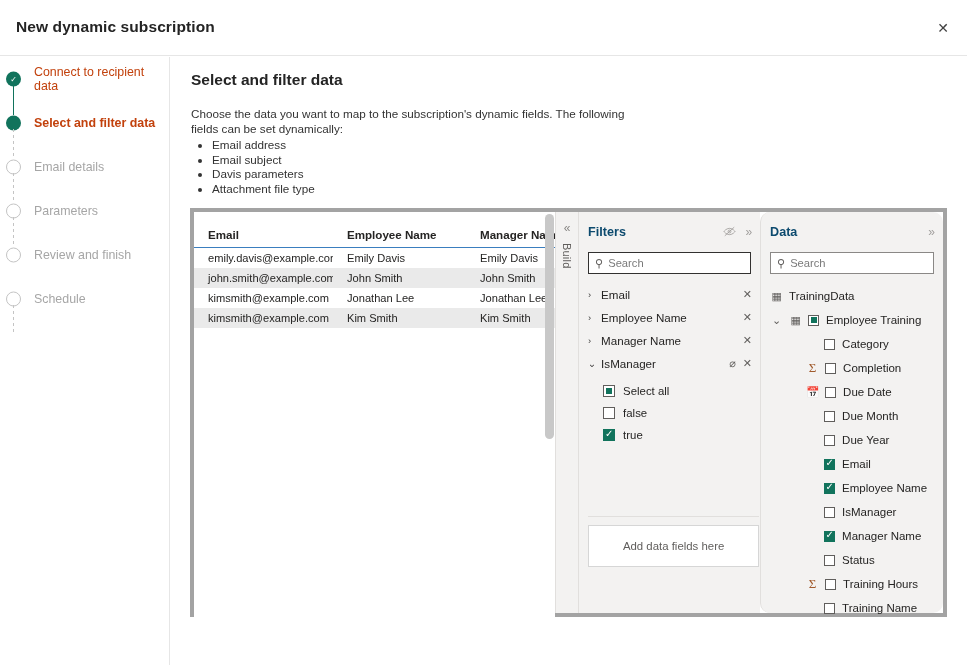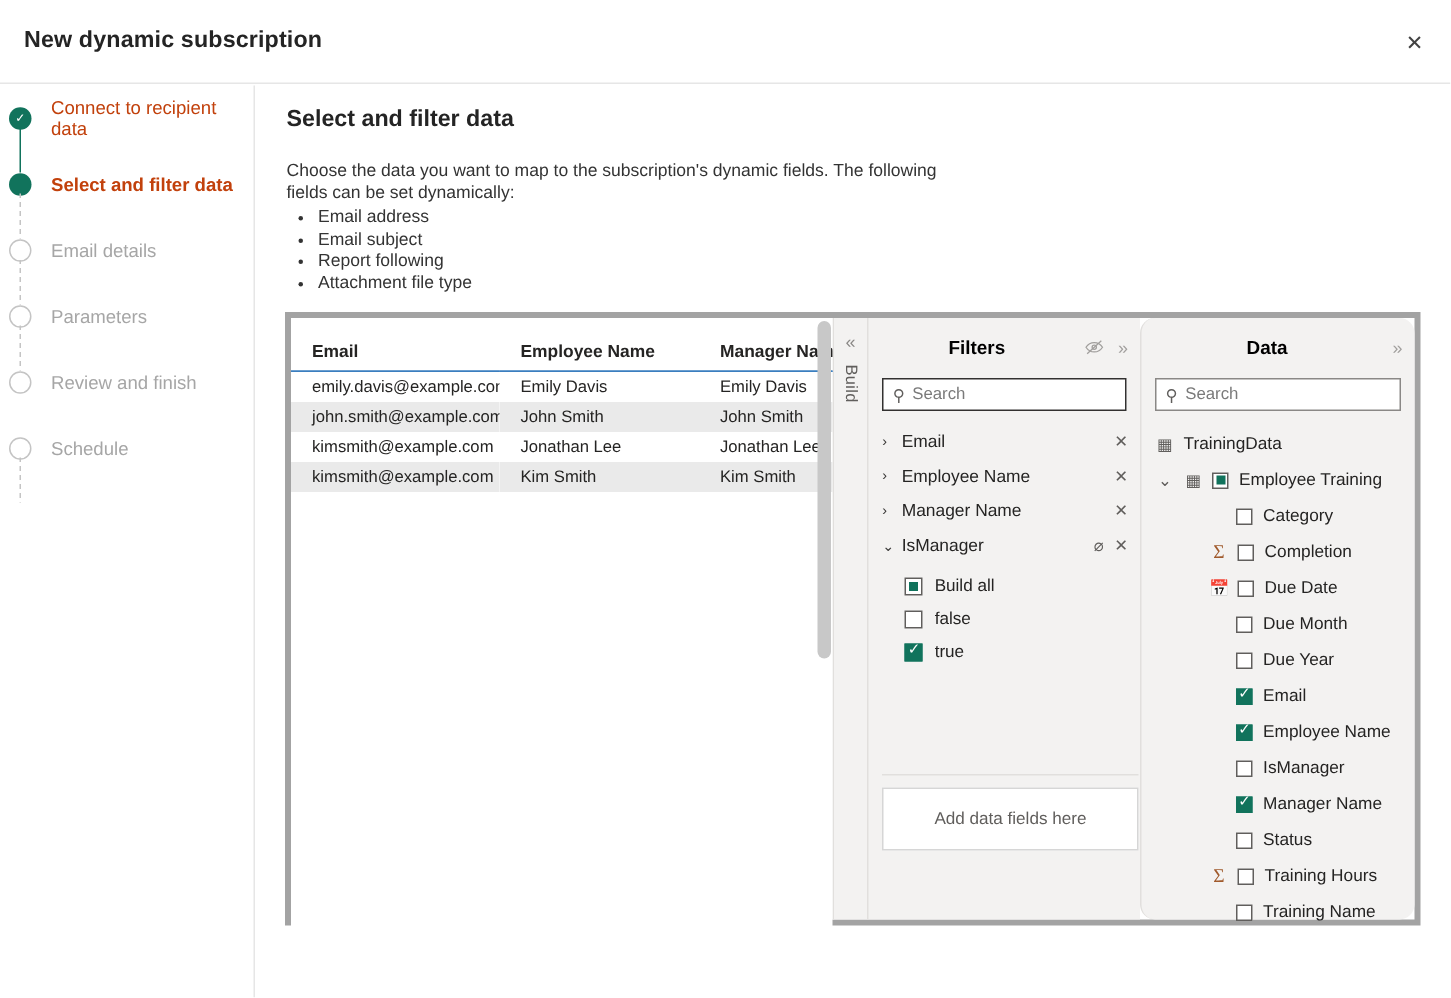--- a/index.html
+++ b/index.html
@@ -90,21 +90,21 @@
     margin-top: 9px; font-size: 11px; color: #605e5c; letter-spacing: .2px;
     writing-mode: vertical-rl; cursor: pointer;
   }
 
   
   .filters-pane {
     width: 189px; background: #f3f2f1; border-left: 1px solid #e1dfdd;
     position: relative; padding: 10px 0 0 0;
   }
   .pane-head { display: flex; align-items: center; padding: 0 8px 0 9px; height: 20px; }
-  .pane-title { font-size: 12.6px; font-weight: 600; color: #000000; flex: 1; text-align: center; }
+  .pane-title { font-size: 12.6px; font-weight: 600; color: #0c4a6e; flex: 1; }
   .pane-ico { font-size: 12px; color: #a19f9d; margin-left: 9px; cursor: pointer; line-height: 1; }
   .searchbox {
     margin: 10px 9px 0 9px; height: 22px; background: #fff; border: 1px solid #323130;
     display: flex; align-items: center; padding: 0 6px;
   }
   .searchbox.thin { border: 1px solid #8a8886; }
   .search-ico { font-size: 11px; color: #605e5c; margin-right: 5px; }
   .search-ph { font-size: 11.2px; color: #7a7a7a; }
   .filter-list { margin-top: 9px; }
   .filter-row {
@@ -194,21 +194,21 @@
       </div>
     </div>
 
   <div class="main">
     <div class="main-title">Select and filter data</div>
     <div class="main-desc">
       <span>Choose the data you want to map to the subscription's dynamic fields. The following fields can be set dynamically:</span>
       <ul class="main-list" id="bullets">
           <li>Email address</li>
           <li>Email subject</li>
-          <li>Report following</li>
+          <li>Davis parameters</li>
           <li>Attachment file type</li>
         </ul>
     </div>
 
     <div class="canvas">
 
       <div class="table-pane">
         <table class="grid">
           <colgroup>
               <col class="col-email">
@@ -288,21 +288,21 @@
             <div class="filter-row">
               <span class="chev">⌄</span>
               <span class="filter-name">IsManager</span>
               <span class="filter-ico">⌀</span>
               <span class="filter-ico">✕</span>
             </div>
           </div>
         <div class="filter-values" id="filter-values">
             <div class="fv-row">
               <span class="cb partial"></span>
-              <span class="fv-label">Build all</span>
+              <span class="fv-label">Select all</span>
             </div>
             <div class="fv-row">
               <span class="cb "></span>
               <span class="fv-label">false</span>
             </div>
             <div class="fv-row">
               <span class="cb checked"></span>
               <span class="fv-label">true</span>
             </div>
           </div>

